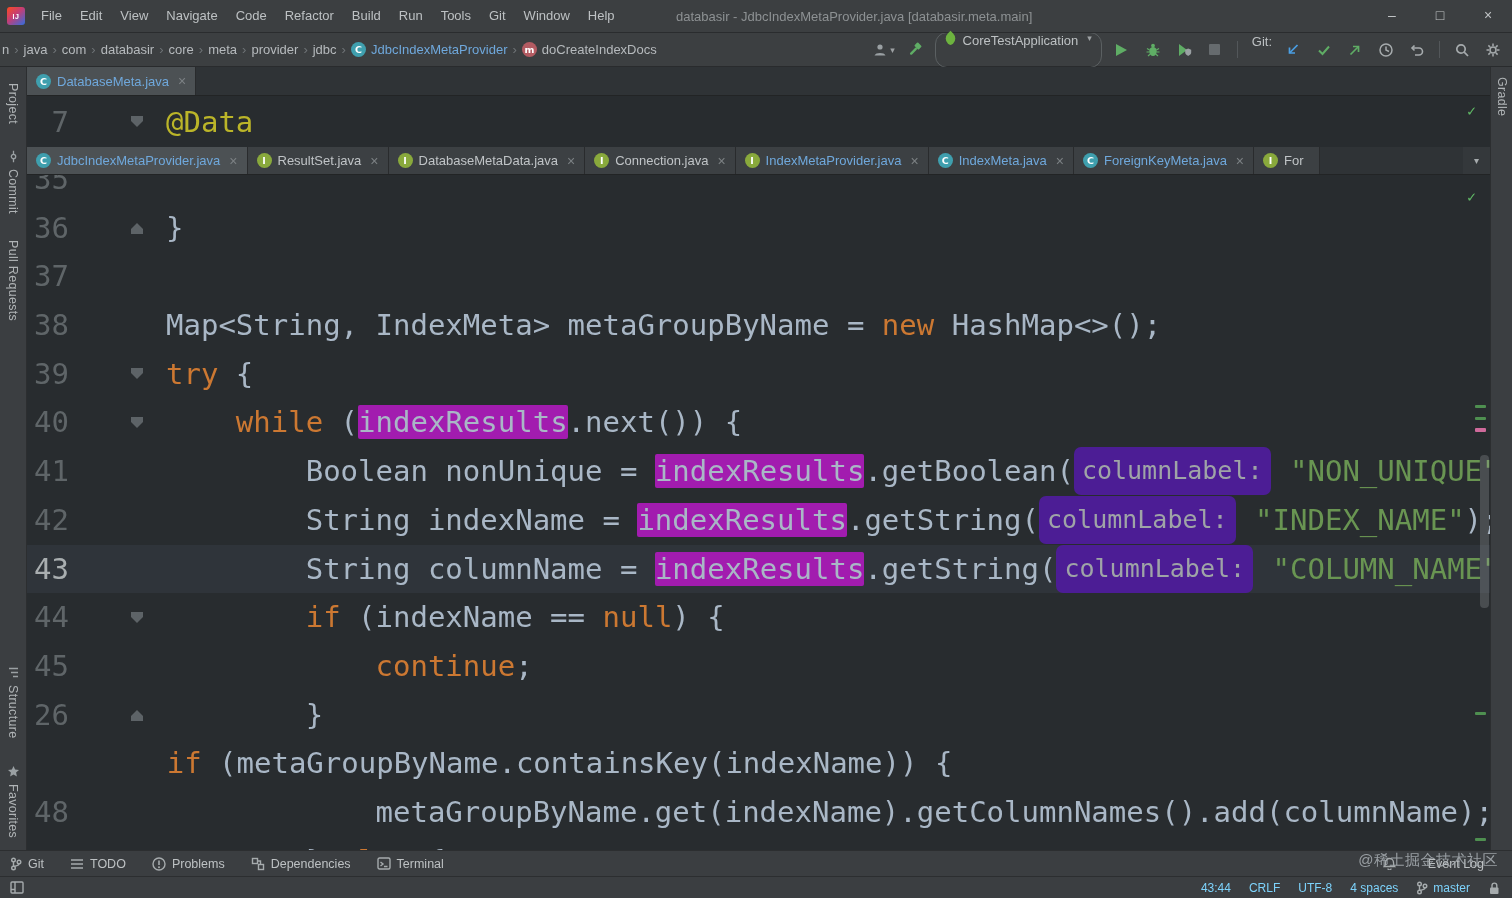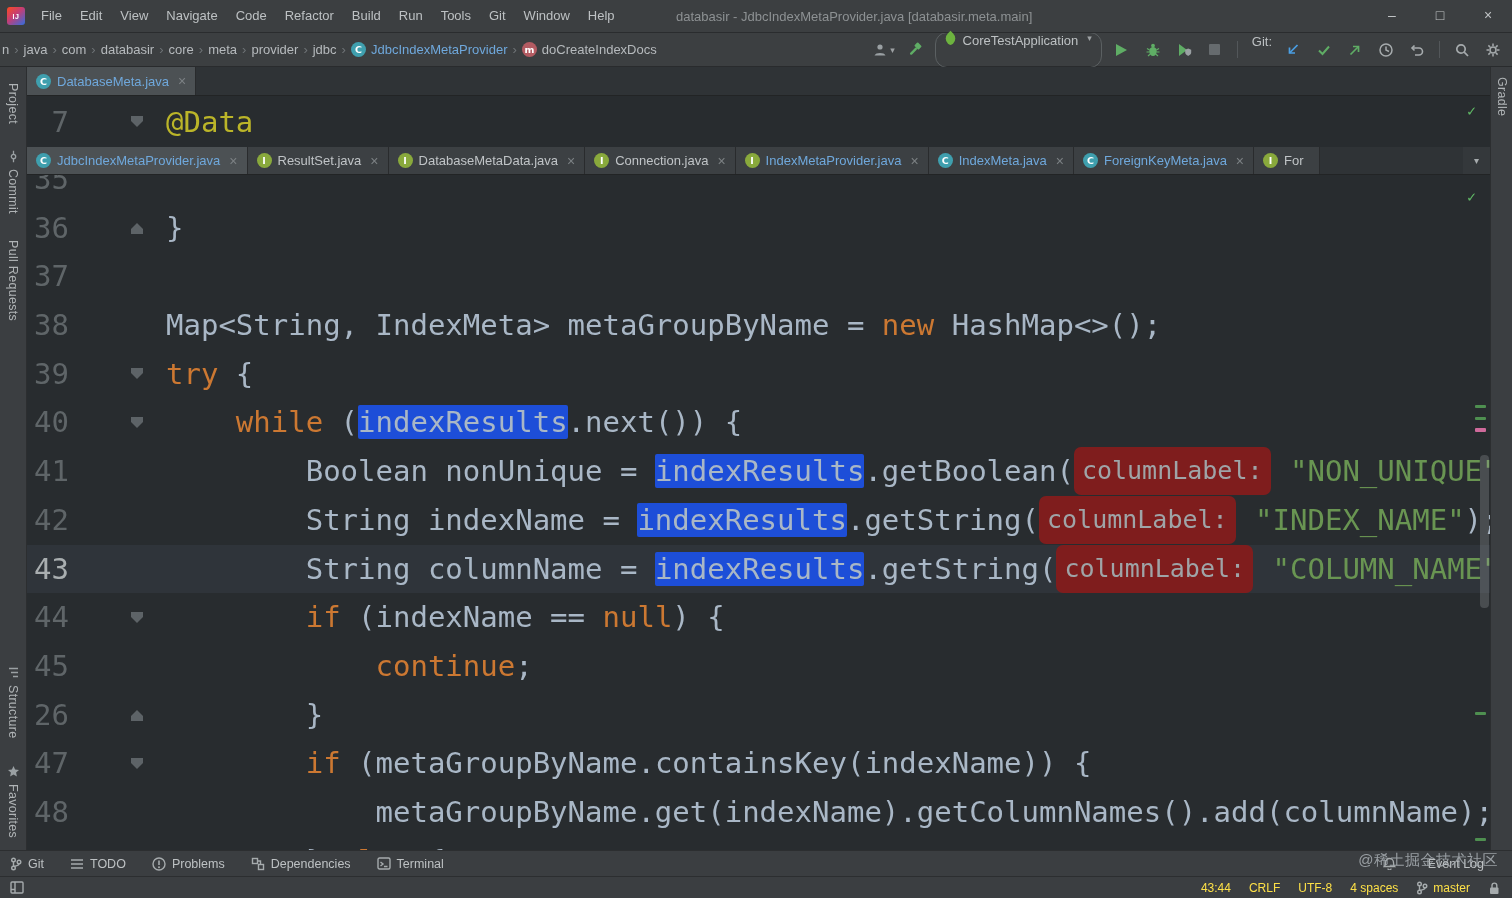--- a/index.html
+++ b/index.html
@@ -61,32 +61,32 @@
 .code-row{display:flex;height:48.7px;line-height:48.7px;white-space:pre;font-size:29px}
 .code-row.current{background:#2f343a}
 .gutter{flex:0 0 139px;display:flex;align-items:center}
 .lnum{display:inline-block;width:42px;text-align:right;color:#5f6568;font-size:29px}
 .code-row.current .lnum{color:#a9aeb0}
 .fold{width:24px;margin-left:56px;display:flex;align-items:center;justify-content:center}
 .code-text{color:#a9b7c6}
 .seg.kw{color:#cc7832}
 .seg.str{color:#699552}
 .seg.ann{color:#bbb529}
-.seg.hl{background:#1d4ed8;border-radius:2px}
-.seg.hint{display:inline-block;background:#7f1d1d;color:#9fa4a7;border-radius:7px;padding:7px 8px;font-size:25px;line-height:34px;vertical-align:2px;margin-right:2px}
+.seg.hl{background:#a21caf;border-radius:2px}
+.seg.hint{display:inline-block;background:#4c1d95;color:#9fa4a7;border-radius:7px;padding:7px 8px;font-size:25px;line-height:34px;vertical-align:2px;margin-right:2px}
 .inspect{position:absolute;right:14px;color:#5fb865;font-size:15px;font-weight:bold}
 .toppane .inspect{top:6px}
 .mainpane .inspect{top:13px}
 .stripe-mark{position:absolute;right:4px;width:11px;height:3px;border-radius:1px}
 .scroll-thumb{position:absolute;right:1px;width:9px;top:280px;height:153px;background:rgba(170,176,180,.25);border-radius:4px}
 
 .bottom-bar{height:26px;flex:0 0 26px;background:#3b3e41;border-top:1px solid #2c2e30;display:flex;align-items:center;padding:0 10px;font-size:12.5px;color:#bdc1c3}
 .bb-item{display:flex;align-items:center;gap:6px;margin-right:26px}
 .bb-right{margin-left:auto;display:flex;align-items:center;gap:6px;margin-right:18px}
-.statusbar{height:22px;flex:0 0 22px;background:#3b3e41;border-top:1px solid #2c2e30;display:flex;align-items:center;padding:0 12px 0 6px;font-size:12px;color:#fde047}
+.statusbar{height:22px;flex:0 0 22px;background:#3b3e41;border-top:1px solid #2c2e30;display:flex;align-items:center;padding:0 12px 0 6px;font-size:12px;color:#7dd3fc}
 .sb-right{margin-left:auto;display:flex;align-items:center;gap:18px}
 .sb-item{display:flex;align-items:center;gap:5px}
 .watermark{position:absolute;right:14px;top:851px;font-size:15px;color:#a9afb4;opacity:.85;z-index:40;letter-spacing:.5px}
 </style>
 </head>
 <body>
 
 <div id="app">
 
   <div class="titlebar">
@@ -375,23 +375,21 @@
             <div class="code-row"><div class="gutter"><span class="lnum">41</span><span class="fold"></span></div><span class="code-text"><span class="seg plain">        Boolean nonUnique = </span><span class="seg hl">indexResults</span><span class="seg plain">.getBoolean(</span><span class="seg hint">columnLabel:</span><span class="seg plain"> </span><span class="seg str">"NON_UNIQUE"</span></span></div>
             <div class="code-row"><div class="gutter"><span class="lnum">42</span><span class="fold"></span></div><span class="code-text"><span class="seg plain">        String indexName = </span><span class="seg hl">indexResults</span><span class="seg plain">.getString(</span><span class="seg hint">columnLabel:</span><span class="seg plain"> </span><span class="seg str">"INDEX_NAME"</span><span class="seg plain">);</span></span></div>
             <div class="code-row current"><div class="gutter"><span class="lnum">43</span><span class="fold"></span></div><span class="code-text"><span class="seg plain">        String columnName = </span><span class="seg hl">indexResults</span><span class="seg plain">.getString(</span><span class="seg hint">columnLabel:</span><span class="seg plain"> </span><span class="seg str">"COLUMN_NAME"</span></span></div>
             <div class="code-row"><div class="gutter"><span class="lnum">44</span><span class="fold"><svg width="16" height="14" viewBox="0 0 16 14">
                     <polygon points="2,1 14,1 14,6 8,12 2,6" fill="#5d6367"></polygon>
                   </svg></span></div><span class="code-text"><span class="seg plain">        </span><span class="seg kw">if</span><span class="seg plain"> (indexName == </span><span class="seg kw">null</span><span class="seg plain">) {</span></span></div>
             <div class="code-row"><div class="gutter"><span class="lnum">45</span><span class="fold"></span></div><span class="code-text"><span class="seg plain">            </span><span class="seg kw">continue</span><span class="seg plain">;</span></span></div>
             <div class="code-row"><div class="gutter"><span class="lnum">26</span><span class="fold"><svg width="16" height="14" viewBox="0 0 16 14">
                     <polygon points="2,13 14,13 14,8 8,2 2,8" fill="#5d6367"></polygon>
                   </svg></span></div><span class="code-text"><span class="seg plain">        }</span></span></div>
-            <div class="code-row"><div class="gutter"><span class="lnum">47</span><span class="fold"><svg width="16" height="14" viewBox="0 0 16 14">
-                    <polygon points="2,1 14,1 14,6 8,12 2,6" fill="#5d6367"></polygon>
-                  </svg></span></div><span class="code-text"><span class="seg plain">        </span><span class="seg kw">if</span><span class="seg plain"> (metaGroupByName.containsKey(indexName)) {</span></span></div>
+            <div class="code-row"><span class="code-text"><span class="seg plain">        </span><span class="seg kw">if</span><span class="seg plain"> (metaGroupByName.containsKey(indexName)) {</span></span></div>
             <div class="code-row"><div class="gutter"><span class="lnum">48</span><span class="fold"></span></div><span class="code-text"><span class="seg plain">            metaGroupByName.get(indexName).getColumnNames().add(columnName);</span></span></div>
             <div class="code-row"><div class="gutter"><span class="lnum">49</span><span class="fold"></span></div><span class="code-text"><span class="seg plain">        } </span><span class="seg kw">else</span><span class="seg plain"> {</span></span></div>
           </div>
         <span class="inspect">✓</span>
         <div class="stripe-mark" style="top:230px;background:#4e8f50"></div>
         <div class="stripe-mark" style="top:242px;background:#4e8f50"></div>
         <div class="stripe-mark" style="top:253px;background:#cf6a9b;height:4px"></div>
         <div class="stripe-mark" style="top:537px;background:#4e8f50"></div>
         <div class="stripe-mark" style="top:663px;background:#4e8f50"></div>
         <div class="scroll-thumb"></div>

